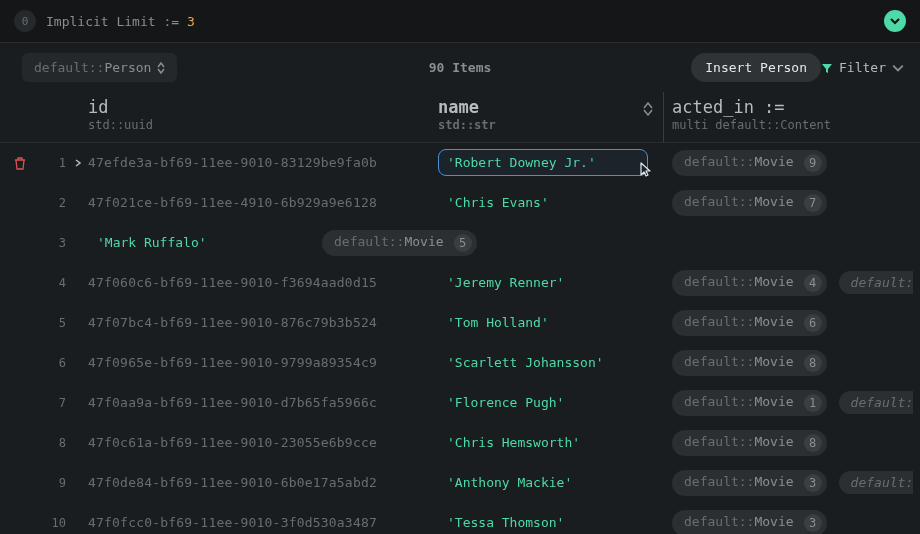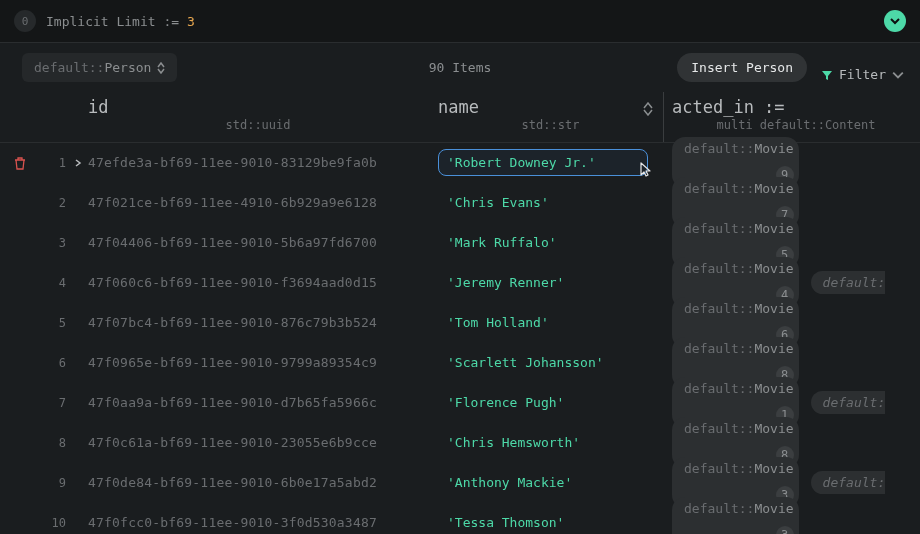--- a/index.html
+++ b/index.html
@@ -64,52 +64,53 @@
   }
   .type-select .mod { color: var(--text-muted); }
   .type-select svg { width: 10px; height: 10px; }
   .updown { display:flex; flex-direction:column; gap:0; line-height:0; }
   .updown svg { width:8px; height:6px; }
   .item-count {
     position: absolute;
     left: 50%;
     transform: translateX(-50%);
     color: var(--text-dim);
-  }
-  .toolbar-right { margin-left: auto; display: flex; align-items: flex-end; gap: 14px; }
+    font-weight: bold;
+  }
+  .toolbar-right { margin-left: auto; display: flex; align-items: center; }
   .insert-btn {
     background: #303335;
     color: var(--text-white);
     border-radius: 16px;
     padding: 7px 14px;
   }
   .filter-btn { display: flex; align-items: center; gap: 6px; color: var(--text-light); padding-right:2px;}
   .filter-btn svg { width: 12px; height: 12px; }
 
   
   .header-row {
     display: flex;
     align-items: flex-start;
     padding: 4px 0 8px 0;
     border-bottom: 1px solid var(--border);
   }
   .col-gutter { width: 40px; flex-shrink: 0; }
   .col-num { width: 28px; flex-shrink: 0; }
   .col-chev { width: 20px; flex-shrink: 0; }
   .col-id { width: 350px; flex-shrink: 0; padding-right: 10px; }
-  .col-name { width: 225px; flex-shrink: 0; position: relative; }
+  .col-name { width: 225px; flex-shrink: 0; position: relative; font-weight: bold; }
   .col-divider {
     width: 1px;
     background: #3a3d3f;
     align-self: stretch;
     margin: -4px 8px -8px 0;
   }
   .col-acted { flex: 1; min-width: 0; }
   .col-label { color: var(--text-light); font-size: 17px; line-height: 1.3; }
-  .col-type { color: var(--text-muted); font-size: 12px; line-height: 1.3; text-align: center; }
+  .col-type { color: var(--text-muted); font-size: 12px; line-height: 1.3; }
   .sort-handle {
     position: absolute;
     right: 10px;
     top: 6px;
   }
   .sort-handle svg { width: 10px; height: 7px; display:block; }
 
   
   .rows { }
   .row {
@@ -172,24 +173,23 @@
     align-items: center;
     min-width: 0;
     padding-left: 9px;
   }
   .pill {
     background: var(--bg-pill);
     color: var(--text-dim);
     border-radius: 13px;
     padding: 4px 5px 4px 12px;
     display: flex;
-    align-items: flex-end;
+    align-items: flex-start;
     gap: 10px;
     white-space: nowrap;
-    flex-direction: column;
   }
   .pill .badge {
     background: #3b3e40;
     color: var(--text-dim);
     border-radius: 9px;
     min-width: 18px;
     height: 18px;
     display: flex;
     align-items: center;
     justify-content: center;
@@ -315,21 +315,20 @@
         <div class="pill">
           <span><span class="mod">default::</span>Movie</span>
           <span class="badge">7</span>
         </div>
       </div>
     </div>
     <div class="row">
       <div class="gutter"></div>
       <div class="num">3</div>
       <div class="chev"></div>
-      <div class="id-cell">47f04406-bf69-11ee-9010-5b6a97fd6700</div>
       <div class="name-cell">
         <div class="name-val">'Mark Ruffalo'</div>
       </div>
       <div class="acted-cell">
         <div class="pill">
           <span><span class="mod">default::</span>Movie</span>
           <span class="badge">5</span>
         </div>
       </div>
     </div>

